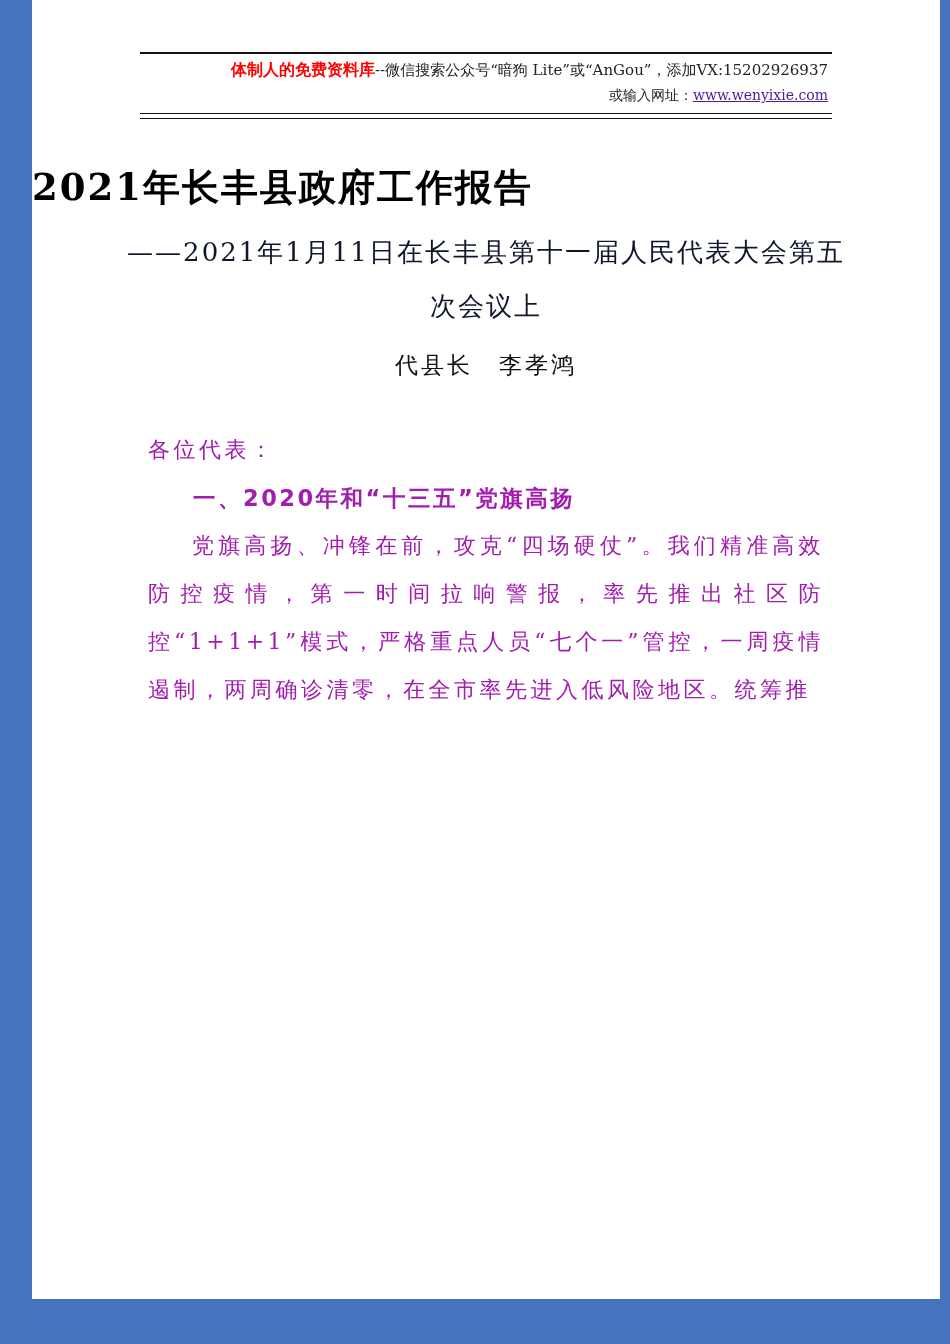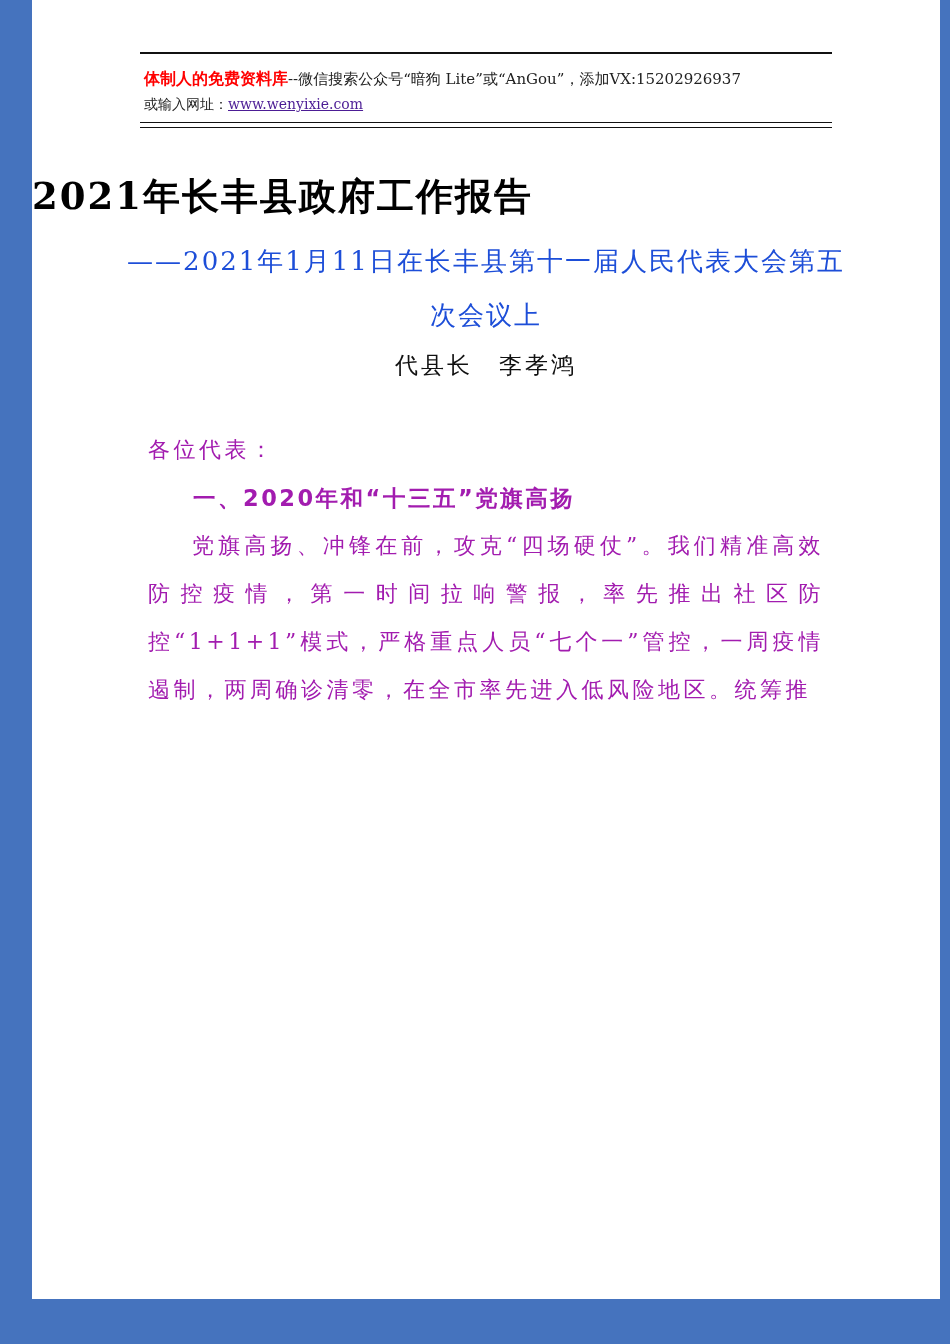--- a/index.html
+++ b/index.html
@@ -16,22 +16,22 @@
     left:32px; top:0;
     width:908px; height:1299px;
     background:#ffffff;
   }
   
   .doc-header {
     width:692px;
     margin:52px auto 0;
     border-top:2px solid #111;
     border-bottom:1px solid #111;
-    padding:14px 4px 8px;
-    text-align:left;
+    padding:5px 4px 8px;
+    text-align:right;
   }
   .doc-header .l1 { font-size:15px; color:#222; line-height:22px; white-space:nowrap; }
   .doc-header .l1 .red { color:#FF0000; font-weight:bold; font-size:16px; }
   .doc-header .l2 { font-size:14px; margin-top:4px; color:#222; line-height:20px; }
   .doc-header .url { color:#4c1d95; text-decoration:underline; cursor:pointer; }
   .header-rule {
     width:692px;
     margin:4px auto 0;
     border-top:1px solid #111;
     height:0;
@@ -46,24 +46,24 @@
     color:#000;
     letter-spacing:2px;
   }
   .subtitle {
     width:744px;
     margin:14px auto 0;
     text-align:center;
     font-size:26px;
     line-height:54px;
     letter-spacing:2px;
-    color:#1d4ed8;
+    color:#0f172a;
   }
   .author {
-    margin-top:6px;
+    margin-top:15px;
     text-align:center;
     font-size:23px;
     line-height:34px;
     letter-spacing:3px;
     color:#111;
   }
   
   .content {
     width:676px;
     margin:44px auto 0;

